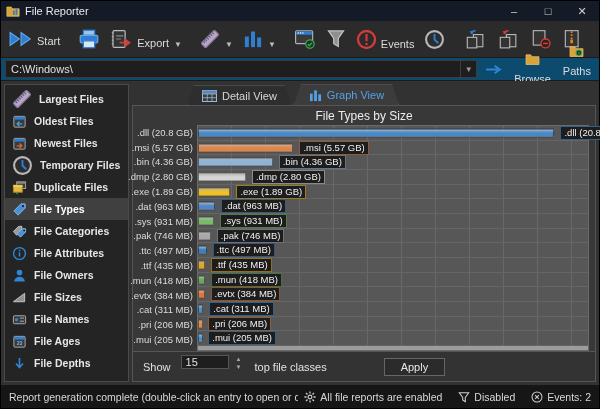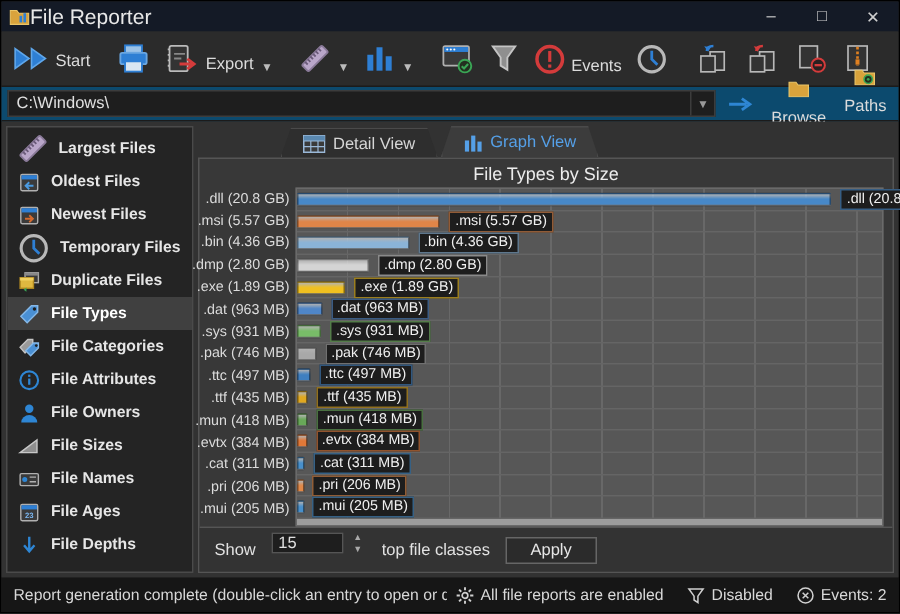--- a/index.html
+++ b/index.html
@@ -2,21 +2,21 @@
 <html><head>
 <meta charset="utf-8">
 <style>
   * { margin:0; padding:0; box-sizing:border-box; }
   html,body { width:600px; height:409px; background:#202020; overflow:hidden; }
   body { font-family:"Liberation Sans", sans-serif; color:#e2e2e2; font-size:11px; }
   .window { width:600px; height:409px; display:flex; flex-direction:column; background:#2b2b2b; border:1px solid #000; }
 
   
   .titlebar { height:20px; background:#141a26; display:flex; align-items:center; padding-left:5px; flex:0 0 auto; }
-  .titlebar .app-title { font-size:14px; color:#e8e8e8; }
+  .titlebar .app-title { margin-left:5px; font-size:11px; color:#e8e8e8; }
   .win-controls { margin-left:auto; display:flex; height:100%; }
   .win-btn { width:34px; display:flex; align-items:center; justify-content:center; color:#cfcfcf; font-size:11px; cursor:default; }
 
   
   .toolbar { height:37px; background:#2b2b2b; border-bottom:1px solid #1b1b1b; display:flex; align-items:center; padding:0 3px; flex:0 0 auto; }
   .tbtn { display:flex; align-items:flex-end; gap:4px; padding:3px 5px; border-radius:2px; color:#dcdcdc; }
   .tsep { width:1px; height:26px; background:#4a4a4a; margin:0 4px; }
   .caret { font-size:8px; color:#bbb; margin-left:1px; }
   .icon { display:inline-flex; align-items:center; justify-content:center; }
   .icon svg { display:block; }
@@ -55,21 +55,21 @@
   .bar { position:absolute; left:0; top:50%; transform:translateY(-50%); height:9px; min-width:5px;
          border:1px solid rgba(0,0,0,.45); border-radius:1px; }
   .bar-label { position:absolute; top:50%; transform:translateY(-50%); background:#1d1d1d; color:#f0f0f0;
                font-size:9.5px; line-height:12px; padding:0 3px; white-space:nowrap; border:1px solid #555; z-index:2; }
 
   .controls { height:30px; flex:0 0 auto; border-top:1px solid #555; display:flex; align-items:center; gap:10px; padding:0 10px; background:#333; }
   .spinbox { display:flex; align-items:flex-start; height:23px; }
   .spin-input { width:48px; background:#1e1e1e; border:1px solid #555; color:#e0e0e0; font-size:11px; padding:0 4px; font-family:"Liberation Sans",sans-serif; outline:none; }
   .spin-arrows { display:flex; flex-direction:column; margin-left:4px; justify-content:center; }
   .spin-arrows span { font-size:6px; color:#aaa; line-height:6px; padding:1px 3px; }
-  .apply-btn { background:#2b2b2b; border:1px solid #666; color:#e6e6e6; font-size:11px; padding:2px 16px; font-family:"Liberation Sans",sans-serif; }
+  .apply-btn { background:#2b2b2b; border:1px solid #666; color:#e6e6e6; font-size:11px; padding:2px 16px; font-family:"Liberation Sans",sans-serif;margin-left:47px; }
 
   
   .statusbar { height:23px; background:#161616; display:flex; align-items:center; padding:0 8px; gap:6px; font-size:10.5px; color:#d8d8d8; flex:0 0 auto; }
   .status-left { flex:1; white-space:nowrap; overflow:hidden; }
   .status-item { display:flex; align-items:center; gap:4px; white-space:nowrap; }
 </style>
 </head>
 <body>
 
 <div class="window">

